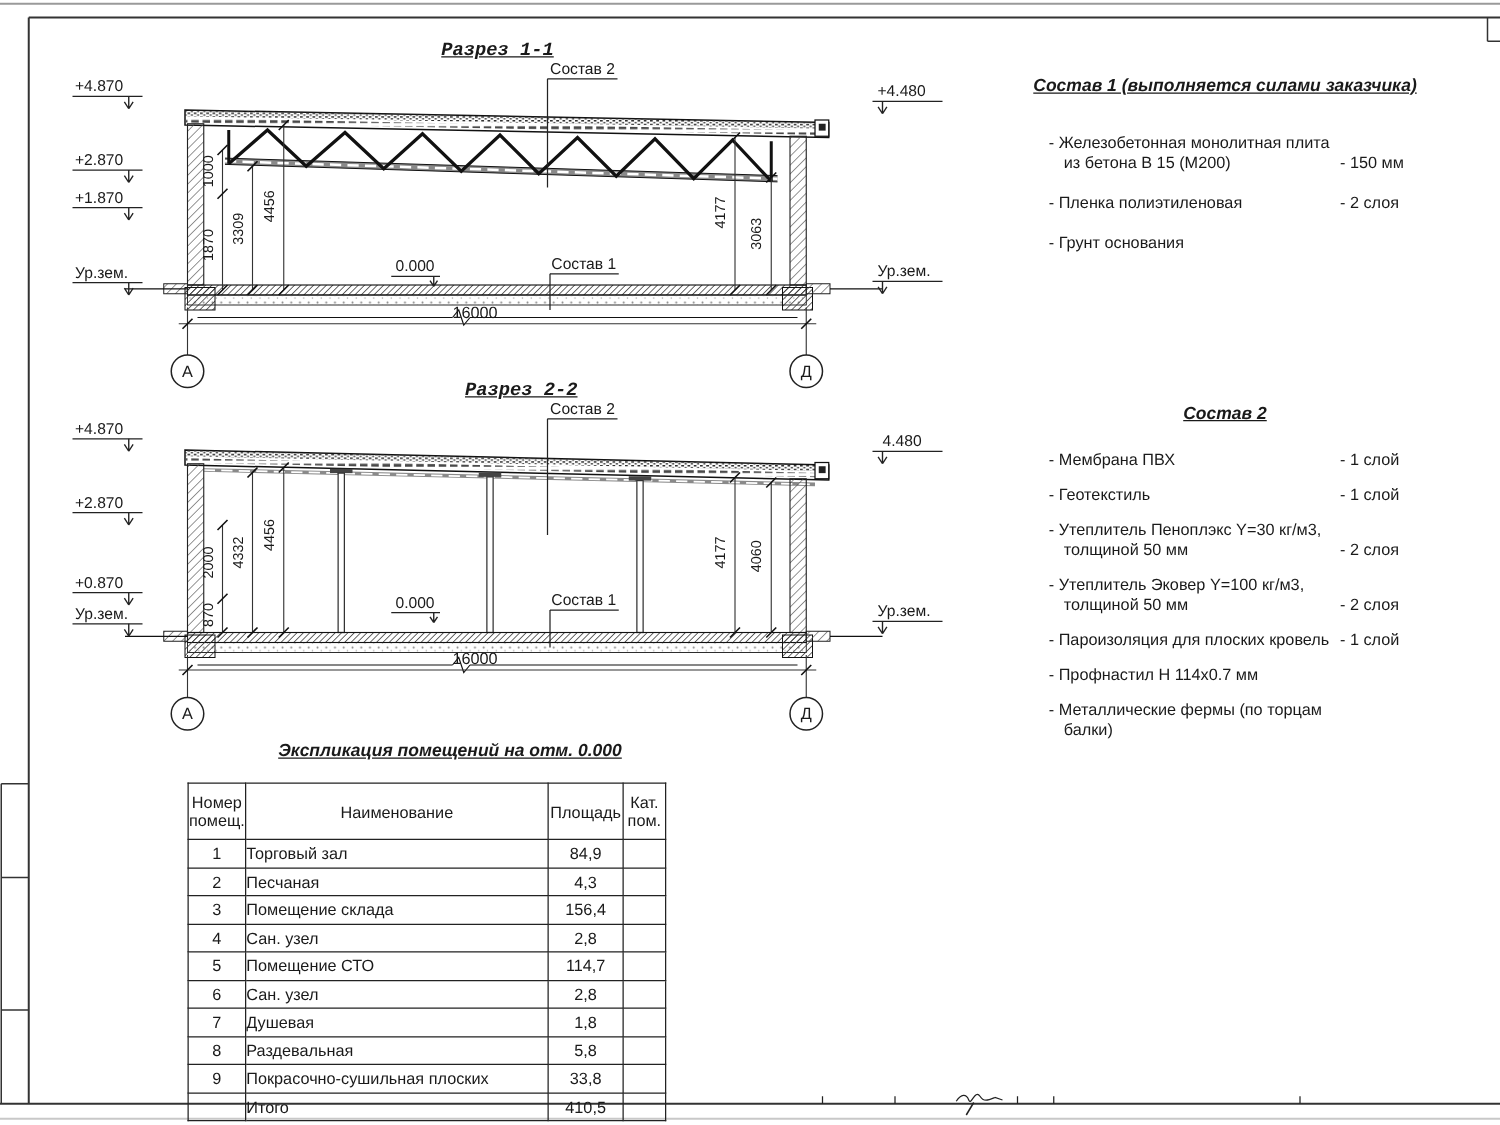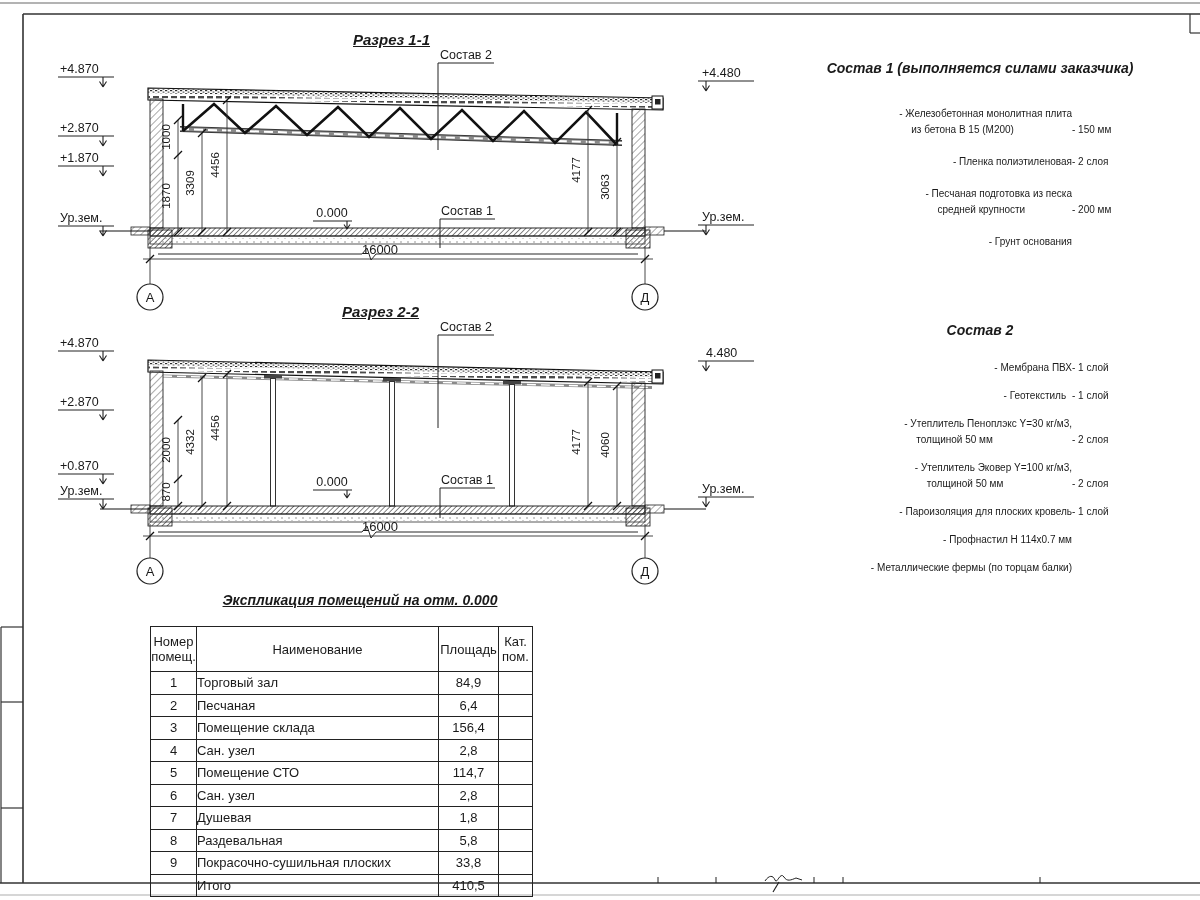--- a/index.html
+++ b/index.html
@@ -1,27 +1,27 @@
 <!DOCTYPE html>
 <html><head>
 <meta charset="utf-8">
 <style>
   html,body{margin:0;padding:0;background:#fff;}
   #sheet{position:relative;width:1200px;height:900px;background:#fff;overflow:hidden;
          font-family:"Liberation Sans",sans-serif;color:#1a1a1a;}
   .abs{position:absolute;}
   .sec-title{font-size:15px;font-weight:bold;font-style:italic;}
-  .sec-title span{text-decoration:underline;}
+  .sec-title span{text-decoration:underline;font-family:Liberation Mono, monospace;}
   .blk{position:absolute;width:348px;}
   .blk-title{text-align:center;font-size:14px;font-weight:bold;font-style:italic;}
-  .blk-title span{}
+  .blk-title span{text-decoration:underline;}
   .items1{margin-top:30px;}
   .items2{margin-top:22px;}
-  .item{display:flex;justify-content:flex-end;align-items:flex-end;
-        font-size:10px;line-height:16px;margin-left:33px;}
+  .item{display:flex;justify-content:space-between;align-items:flex-end;
+        font-size:13px;line-height:16px;margin-left:33px;}
   .items1 .item{margin-bottom:16px;}
   .items2 .item{margin-bottom:12px;}
   .item .txt{white-space:pre-line;padding-left:12px;text-indent:-12px;max-width:262px;}
   .item .val{width:82px;flex-shrink:0;white-space:nowrap;}
   
   #expl{position:absolute;left:150px;top:592px;width:420px;}
   #expl-title{text-align:center;font-size:14px;font-weight:bold;font-style:italic;height:18px;}
   #expl-title span{text-decoration:underline;}
   table.rooms{border-collapse:collapse;margin-top:16px;table-layout:fixed;width:382px;}
   table.rooms th,table.rooms td{border:1.3px solid #222;font-weight:normal;
@@ -310,42 +310,37 @@
       <text x="150" y="575.5" text-anchor="middle" font-size="13">А</text>
       <circle cx="645" cy="571" r="13" fill="#fff" stroke="#222" stroke-width="1.2"></circle>
       <text x="645" y="575.5" text-anchor="middle" font-size="13">Д</text>
     </g>
   </g>
 </svg>
 
 <div class="abs sec-title" style="left:353px;top:31px">
   <span>Разрез 1-1</span>
 </div>
-<div class="abs sec-title" style="left:342px;top:303px">
+<div class="abs sec-title" style="left:372px;top:303px">
   <span>Разрез 2-2</span>
 </div>
 
 <div class="blk" style="left:806px;top:60px">
   <div class="blk-title">
     <span>Состав 1 (выполняется силами заказчика)</span>
   </div>
   <div class="items1">
     <div class="item">
       <div class="txt">- Железобетонная  монолитная плита
 из бетона В 15 (М200)</div>
       <div class="val">- 150 мм</div>
     </div>
     <div class="item">
       <div class="txt">- Пленка полиэтиленовая</div>
       <div class="val">-  2 слоя</div>
-    </div>
-    <div class="item">
-      <div class="txt">- Песчаная подготовка из песка
-средней крупности</div>
-      <div class="val">- 200 мм</div>
     </div>
     <div class="item">
       <div class="txt">- Грунт основания</div>
       <div class="val"></div>
     </div>
   </div>
 </div>
 
 <div class="blk" style="left:806px;top:322px">
   <div class="blk-title">
@@ -407,21 +402,21 @@
     </tr>
     <tr>
       <td class="c">1</td>
       <td class="l">Торговый зал</td>
       <td class="c">84,9</td>
       <td class="c"></td>
     </tr>
     <tr>
       <td class="c">2</td>
       <td class="l">Песчаная</td>
-      <td class="c">6,4</td>
+      <td class="c">4,3</td>
       <td class="c"></td>
     </tr>
     <tr>
       <td class="c">3</td>
       <td class="l">Помещение склада</td>
       <td class="c">156,4</td>
       <td class="c"></td>
     </tr>
     <tr>
       <td class="c">4</td>

